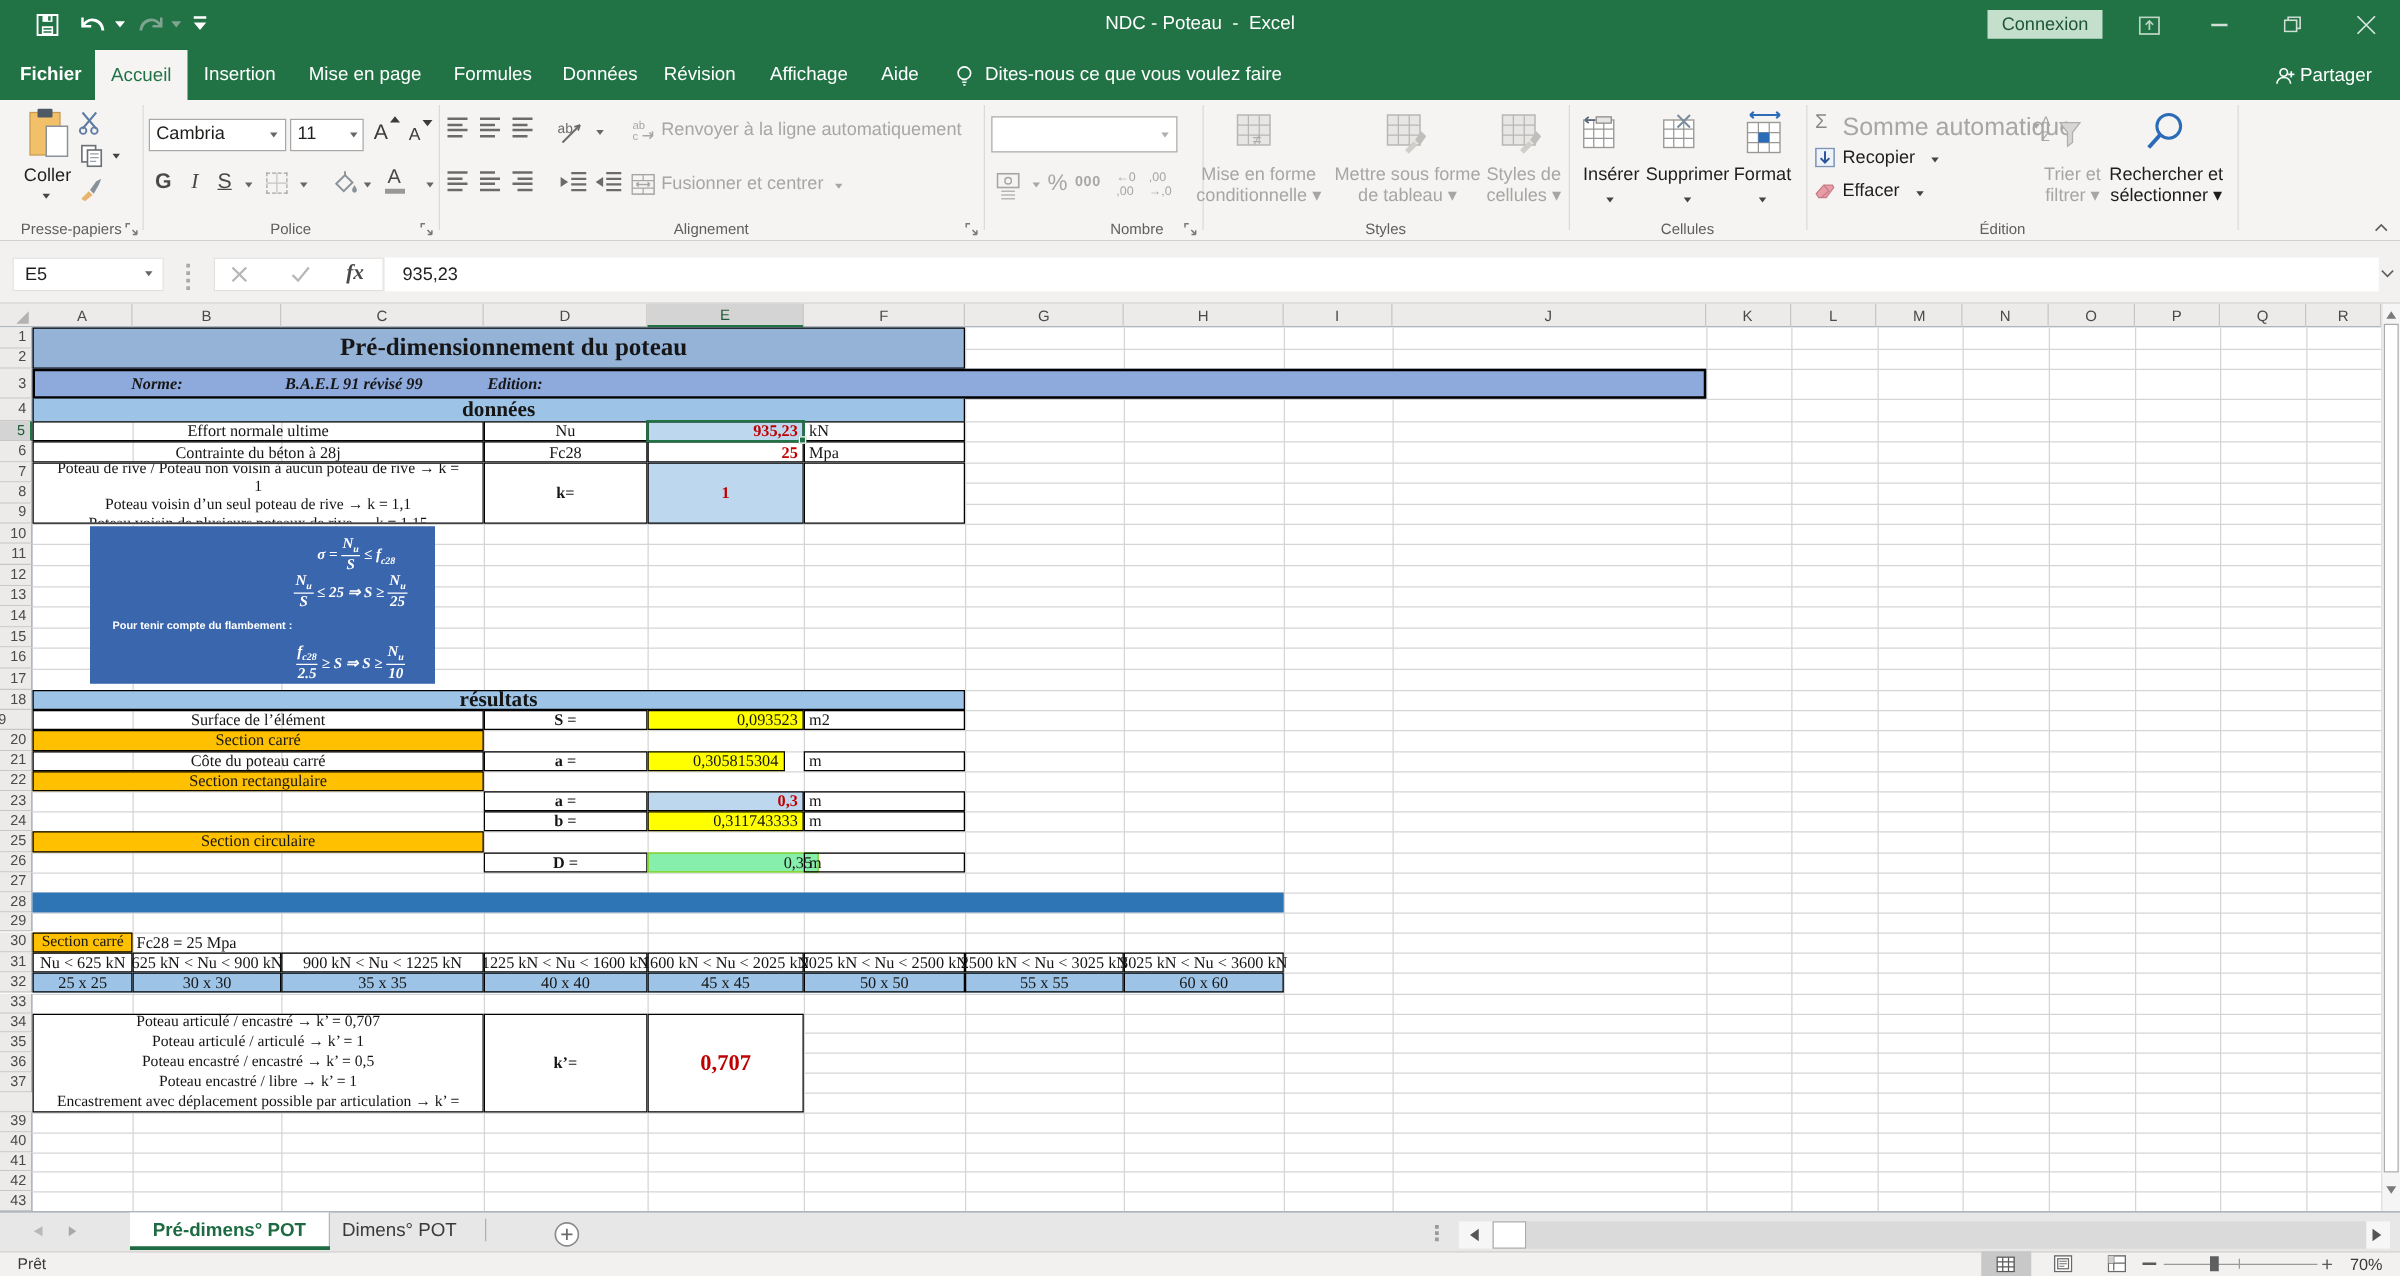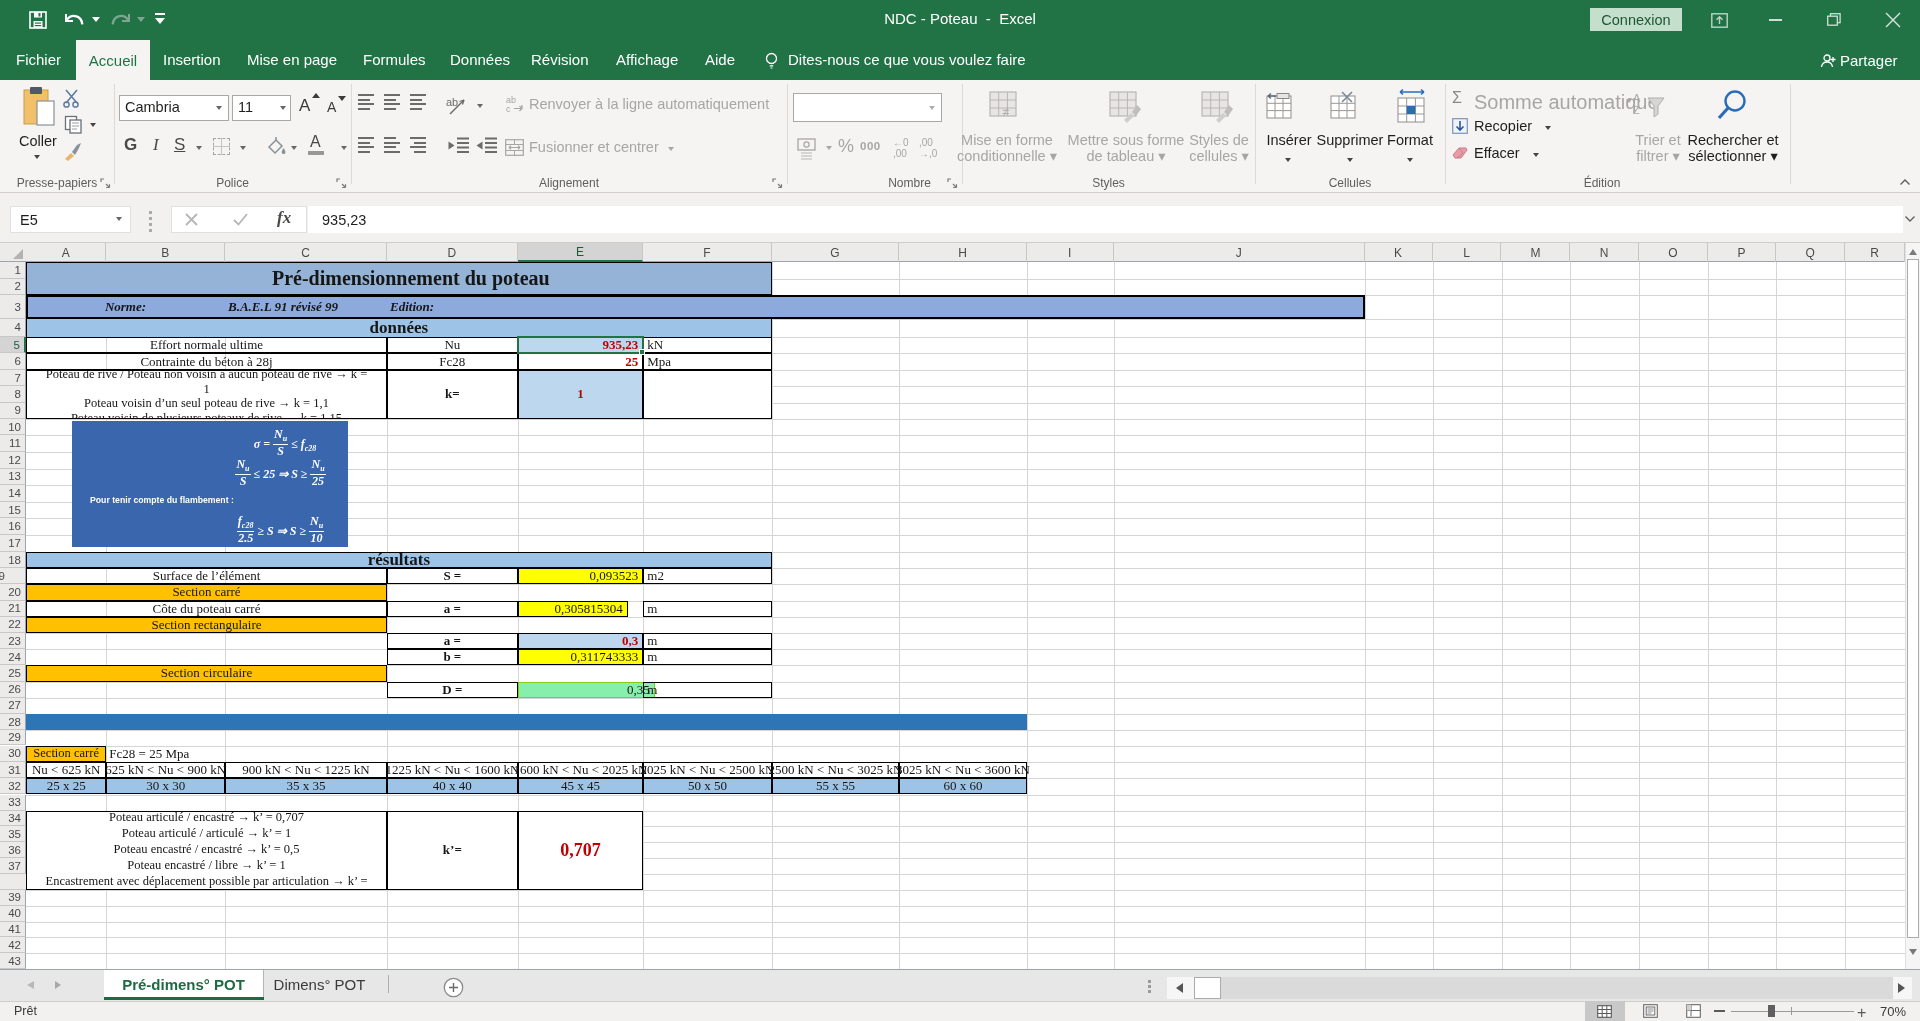--- a/index.html
+++ b/index.html
@@ -41,21 +41,21 @@
 <div class="ab" style="left:1769px;top:19px;width:13px;height:1.6px;background:#cfdfd5;"></div>
 <svg class="ab" style="left:1827px;top:13px;" width="14" height="13" viewBox="0 0 14 13">
 <rect x="3.5" y="0.7" width="9.6" height="9" fill="none" stroke="#cfdfd5" stroke-width="1.3"></rect>
 <rect x="0.7" y="3.2" width="9.6" height="9" fill="#217346" stroke="#cfdfd5" stroke-width="1.3"></rect>
 </svg>
 <svg class="ab" style="left:1885px;top:12px;" width="16" height="16" viewBox="0 0 16 16">
 <path d="M1 1 L15 15 M15 1 L1 15" stroke="#d9e6de" stroke-width="1.4"></path>
 </svg>
 <div class="ab" style="left:76px;top:40px;width:74px;height:40px;background:#f5f4f2;"></div>
 <div class="ab fc" style="left:76px;top:40px;width:74px;height:40px;color:#217346;font-size:15px;">Accueil</div>
-<div class="ab" style="left:16px;top:51px;height:20px;color:#fff;font-size:15px;">Fichier</div>
+<div class="ab" style="left:16px;top:51px;height:20px;color:#fff;font-size:15px;font-weight:bold;">Fichier</div>
 <div class="ab" style="left:163px;top:51px;height:20px;color:#fff;font-size:15px;">Insertion</div>
 <div class="ab" style="left:247px;top:51px;height:20px;color:#fff;font-size:15px;">Mise en page</div>
 <div class="ab" style="left:363px;top:51px;height:20px;color:#fff;font-size:15px;">Formules</div>
 <div class="ab" style="left:450px;top:51px;height:20px;color:#fff;font-size:15px;">Données</div>
 <div class="ab" style="left:531px;top:51px;height:20px;color:#fff;font-size:15px;">Révision</div>
 <div class="ab" style="left:616px;top:51px;height:20px;color:#fff;font-size:15px;">Affichage</div>
 <div class="ab" style="left:705px;top:51px;height:20px;color:#fff;font-size:15px;">Aide</div>
 <svg class="ab" style="left:764px;top:52px;" width="15" height="19" viewBox="0 0 15 19">
 <circle cx="7.5" cy="6.5" r="5" fill="none" stroke="#fff" stroke-width="1.3"></circle>
 <path d="M5.5 11.5 L9.5 11.5 M5.8 13.8 L9.2 13.8 M6.6 16 L8.4 16" stroke="#fff" stroke-width="1.2"></path>

